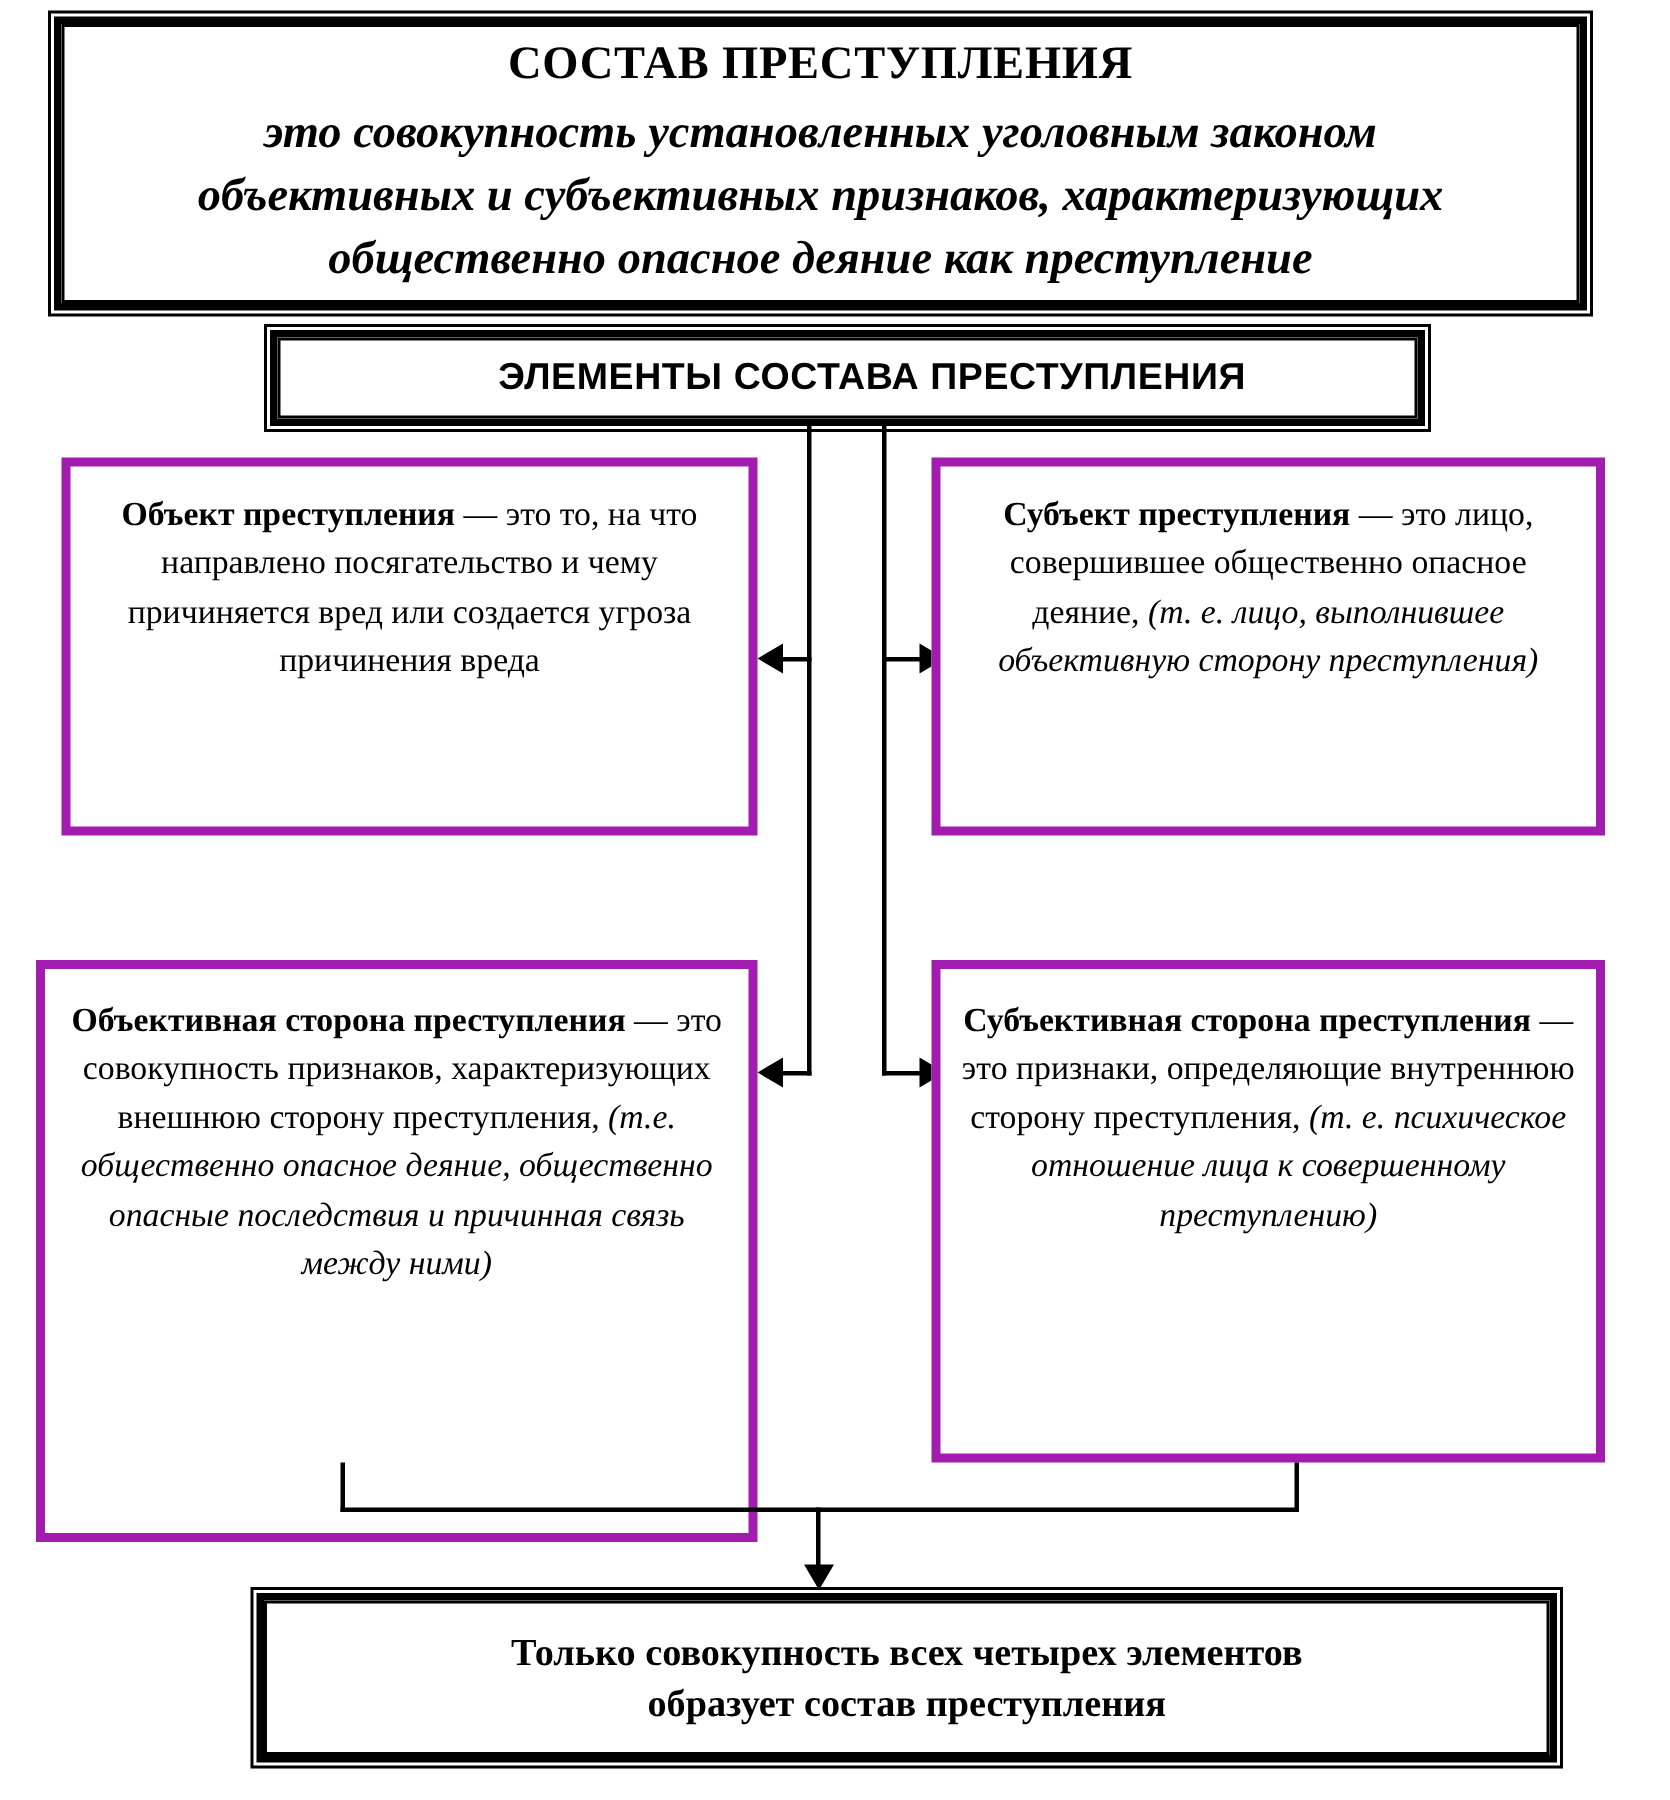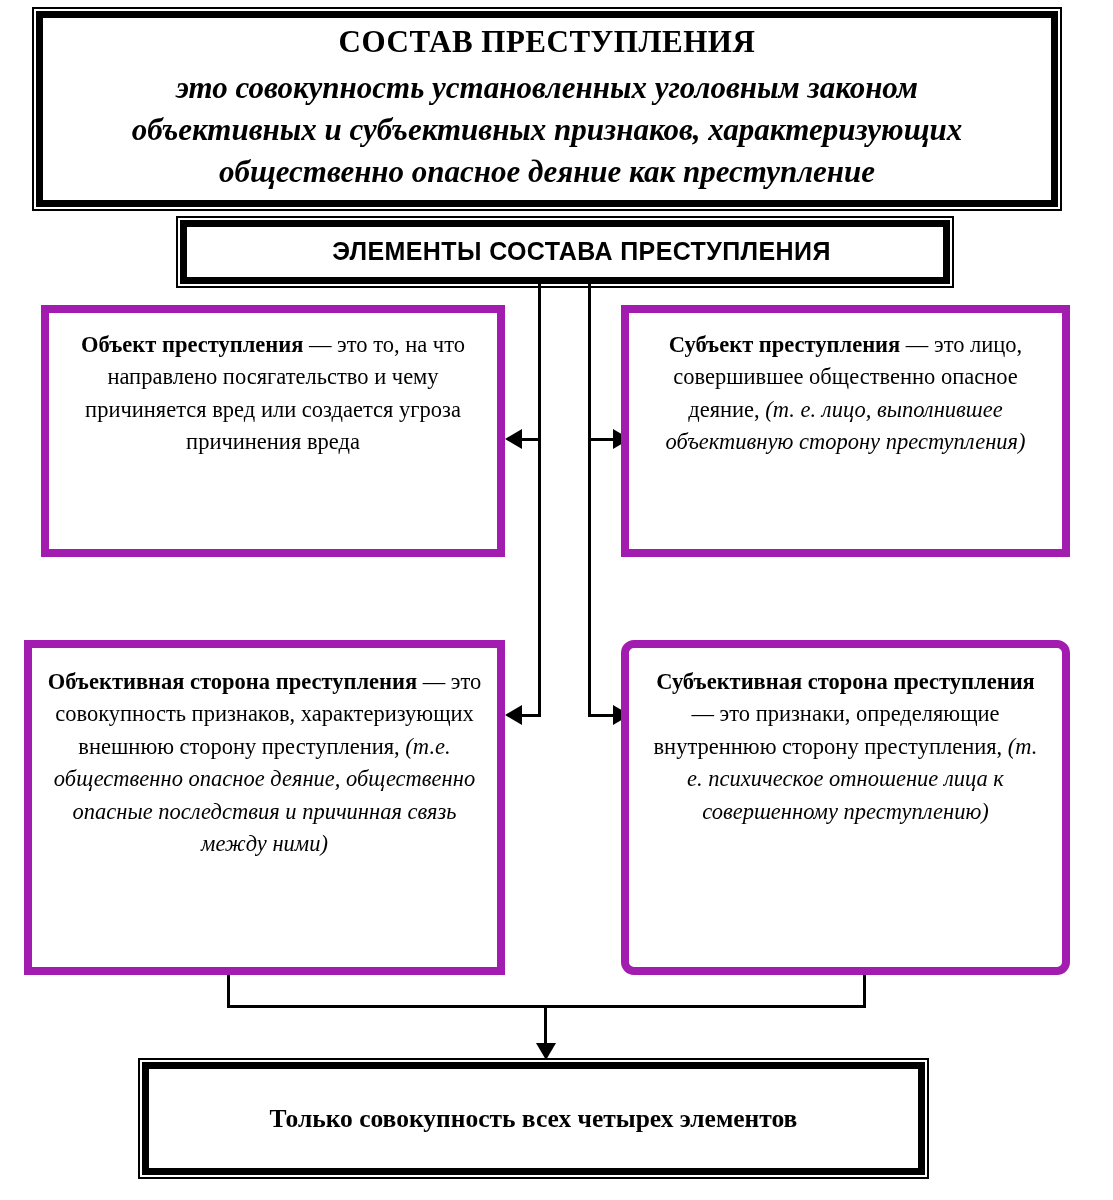--- a/index.html
+++ b/index.html
@@ -64,52 +64,52 @@
   .elements-text {
     font-family: "Liberation Sans", "DejaVu Sans", sans-serif;
     font-weight: bold;
     font-size: 25px;
     letter-spacing: 0.4px;
     line-height: 1.1;
     margin-left: 33px;
   }
 
   
-  #conclusion-banner { left: 142px; top: 1062px; width: 783px; height: 113px; }
+  #conclusion-banner { left: 171px; top: 1062px; width: 867px; height: 113px; }
   .conclusion-text {
     font-weight: bold;
     font-size: 25.5px;
     line-height: 1.33;
   }
 
   
   .ebox {
     position: absolute;
     box-sizing: border-box;
     background: #ffffff;
-    border: 8px solid #a21caf;
+    border: 6px solid #a21caf;
     display: flex;
     flex-direction: column;
     justify-content: flex-start;
     align-items: center;
     text-align: center;
     padding: 12px 14px 10px 14px;
   }
   .ebox p {
     margin: 0;
     font-size: 22.5px;
     line-height: 1.44;
   }
   .ebox .b { font-weight: bold; }
   .ebox .i { font-style: italic; }
 
   #box-object     { left: 41px;  top: 305px; width: 464px; height: 252px; }
   #box-subject    { left: 621px; top: 305px; width: 449px; height: 252px; }
-  #box-obj-side   { left: 24px;  top: 640px; width: 481px; height: 335px; }
-  #box-subj-side  { left: 621px; top: 640px; width: 449px; height: 335px; border-radius: 13px; }
+  #box-obj-side   { left: 24px;  top: 640px; width: 481px; height: 388px; }
+  #box-subj-side  { left: 621px; top: 640px; width: 449px; height: 335px; }
 
   #box-object p  { padding-top: 4px; }
   #box-subject p { padding-top: 4px; }
   #box-obj-side p  { padding-top: 6px; }
   #box-subj-side p { padding-top: 6px; }
 
   
   .vline {
     position: absolute;
     background: #000000;
@@ -202,16 +202,17 @@
 
   <div class="vline" style="left:227px; top:975px; height:33px;"></div>
   <div class="vline" style="left:863px; top:975px; height:33px;"></div>
   <div class="hline" style="left:227px; top:1005px; width:639px;"></div>
   <div class="vline" style="left:544px; top:1005px; height:40px;"></div>
   <div class="arrow-down" style="left:536px; top:1043px;"></div>
 
   <div class="banner" id="conclusion-banner">
     <div class="banner-inner">
       <div class="conclusion-text">Только совокупность всех четырех элементов</div>
+      <div class="conclusion-text">образует состав преступления</div>
     </div>
   </div>
 
 </div>
 
 </body></html>

